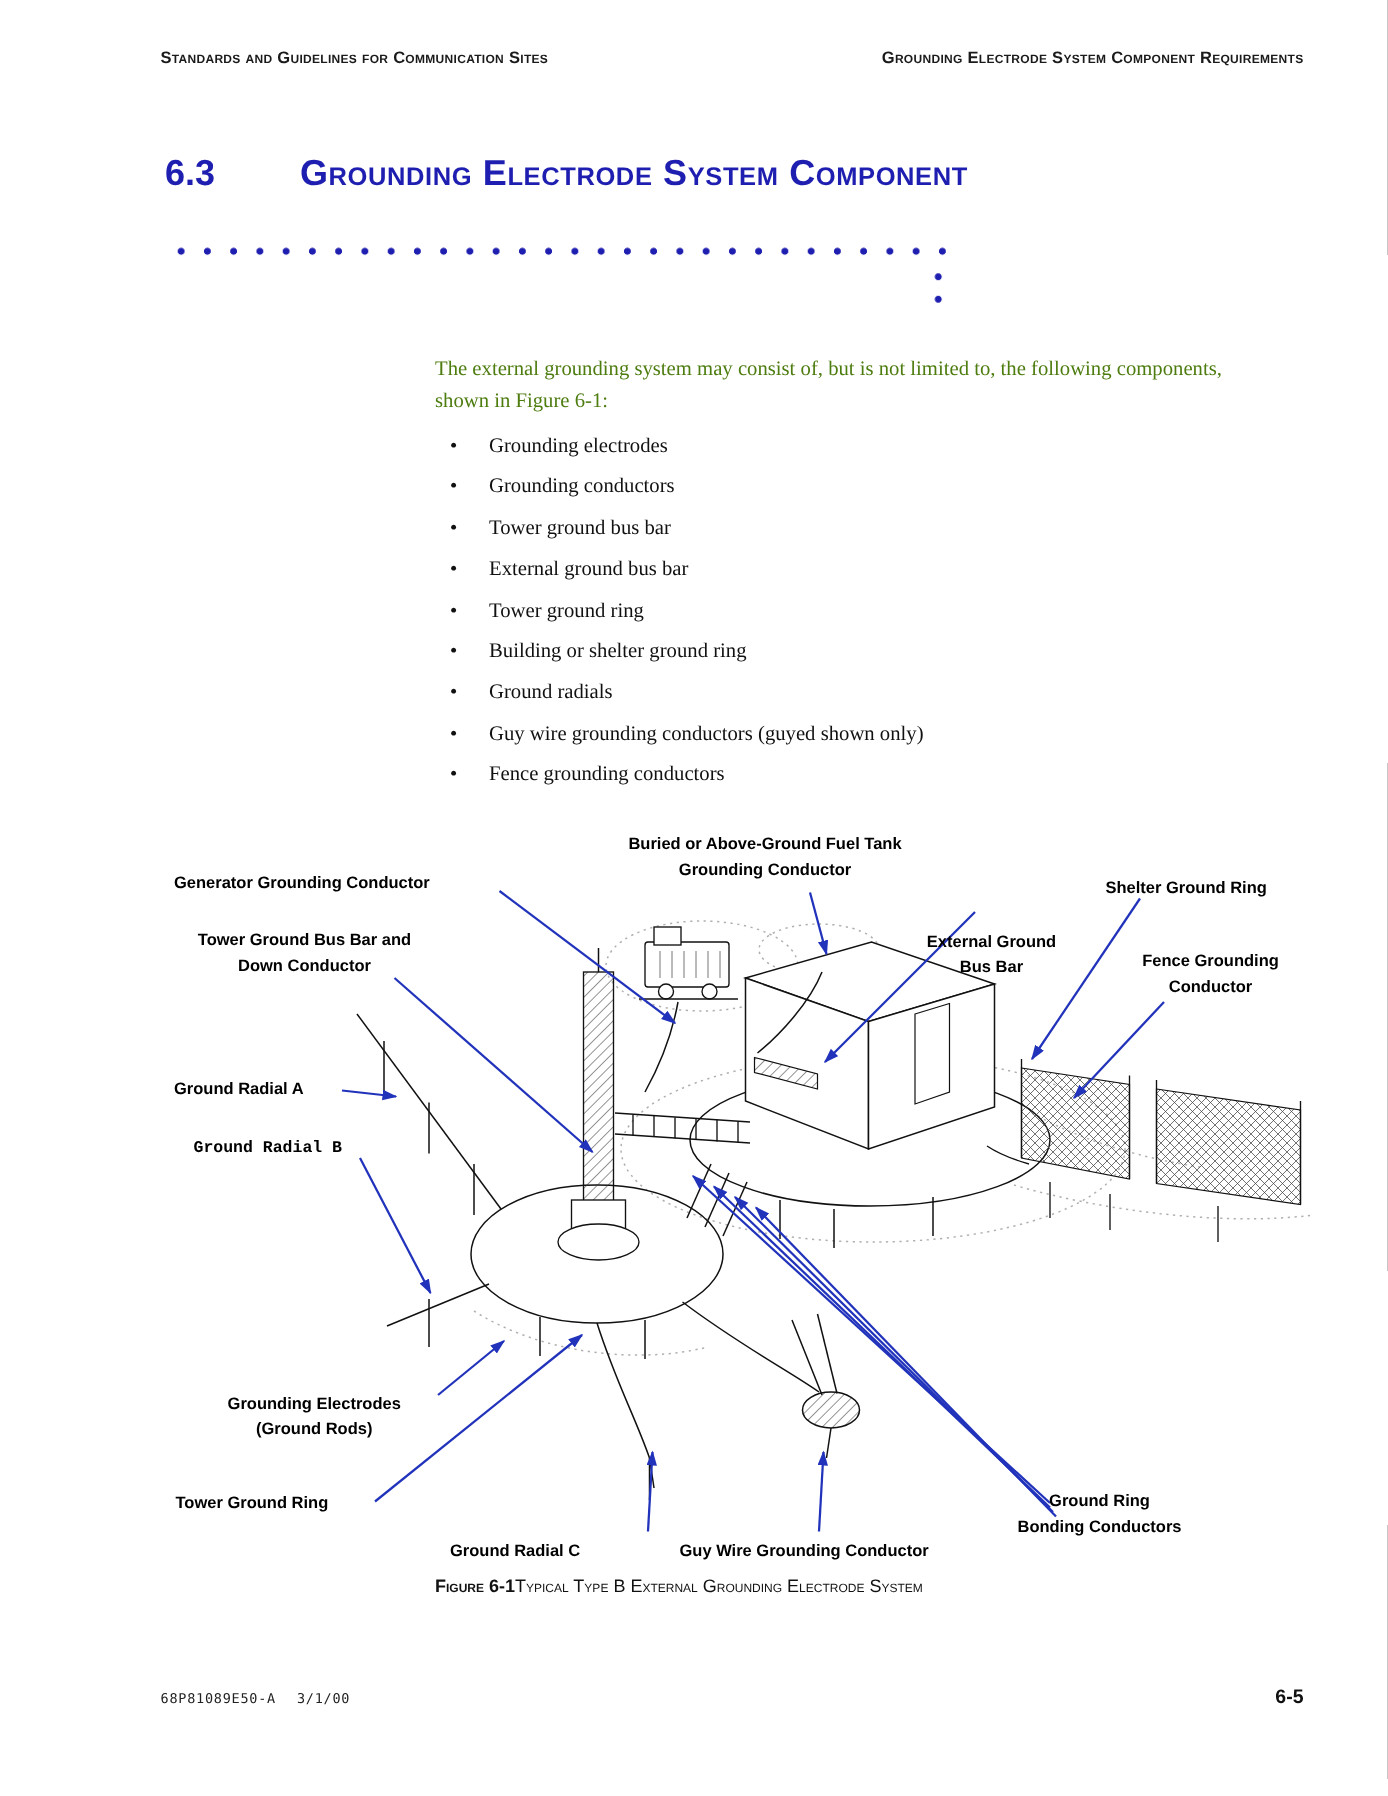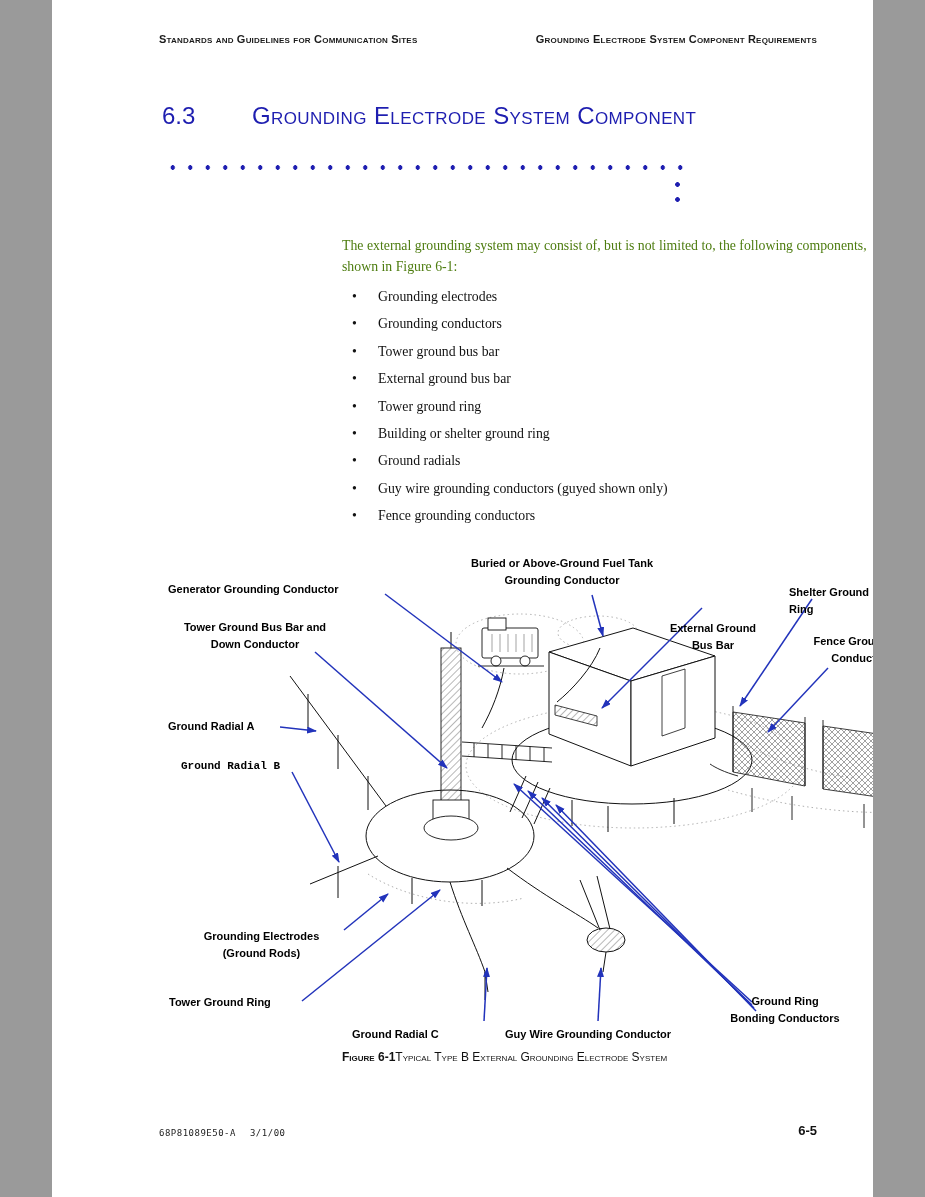--- a/index.html
+++ b/index.html
@@ -1,34 +1,34 @@
 <!DOCTYPE html>
 <html><head>
 <meta charset="utf-8">
 <style>
   * { margin:0; padding:0; box-sizing:border-box; }
   html,body { background:#9a9a9a; }
   .page {
-    position:relative; width:821px; height:1197px; margin:0 auto;
+    position:relative; width:925px; height:1197px; margin:0 auto;
     background:#ffffff; overflow:hidden;
     font-family:"Liberation Sans", sans-serif; color:#111;padding-left:16px;
   }
 
   
   .runhead {
     position:absolute; top:33px; font-variant:small-caps;
     font-size:11px; letter-spacing:.2px; color:#1a1a1a; font-weight:bold;
   }
   .runhead-left { left:107px; }
   .runhead-right { right:56px; }
 
   
   .heading {
     position:absolute; left:110px; top:100px;
-    color:#1e1eb0; font-weight:normal; font-size:24px; line-height:1.3;
+    color:#1e1eb0; font-weight:bold; font-size:24px; line-height:1.3;
   }
   .heading .num { display:inline-block; width:90px; }
   .heading .t { font-variant:small-caps; letter-spacing:.4px; }
   .dots {
     position:absolute; left:112px; top:163px; width:524px; height:9px;
     background-image:radial-gradient(circle,#1e1eb0 2.1px,transparent 2.5px);
     background-size:17.5px 9px; background-repeat:repeat-x;
   }
   .dots-v {
     position:absolute; left:621px; top:177px; width:9px; height:30px;

